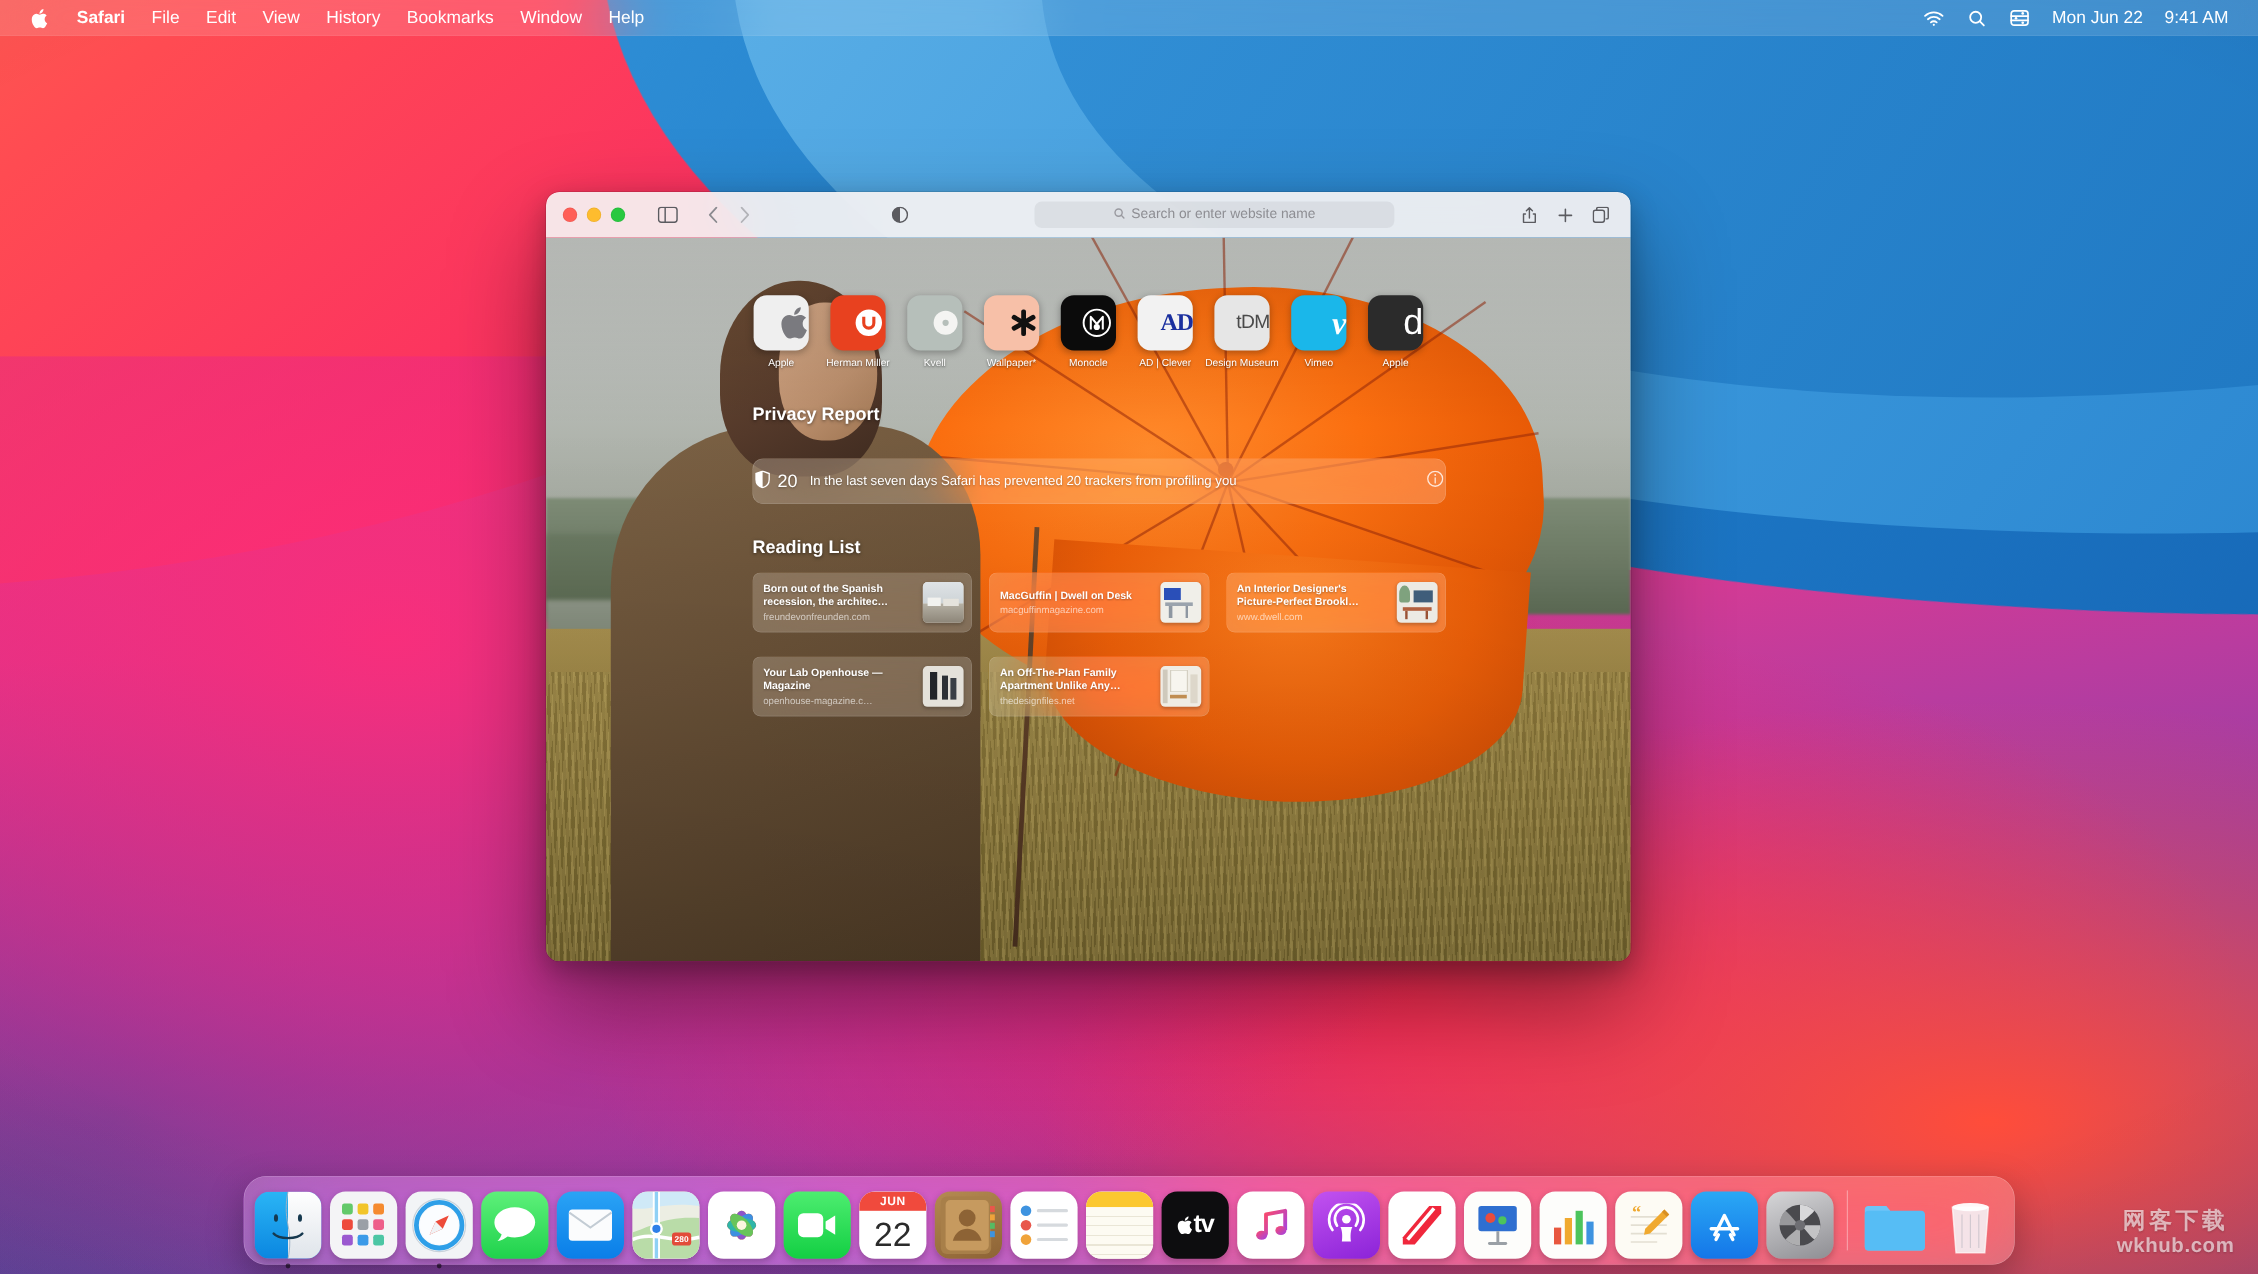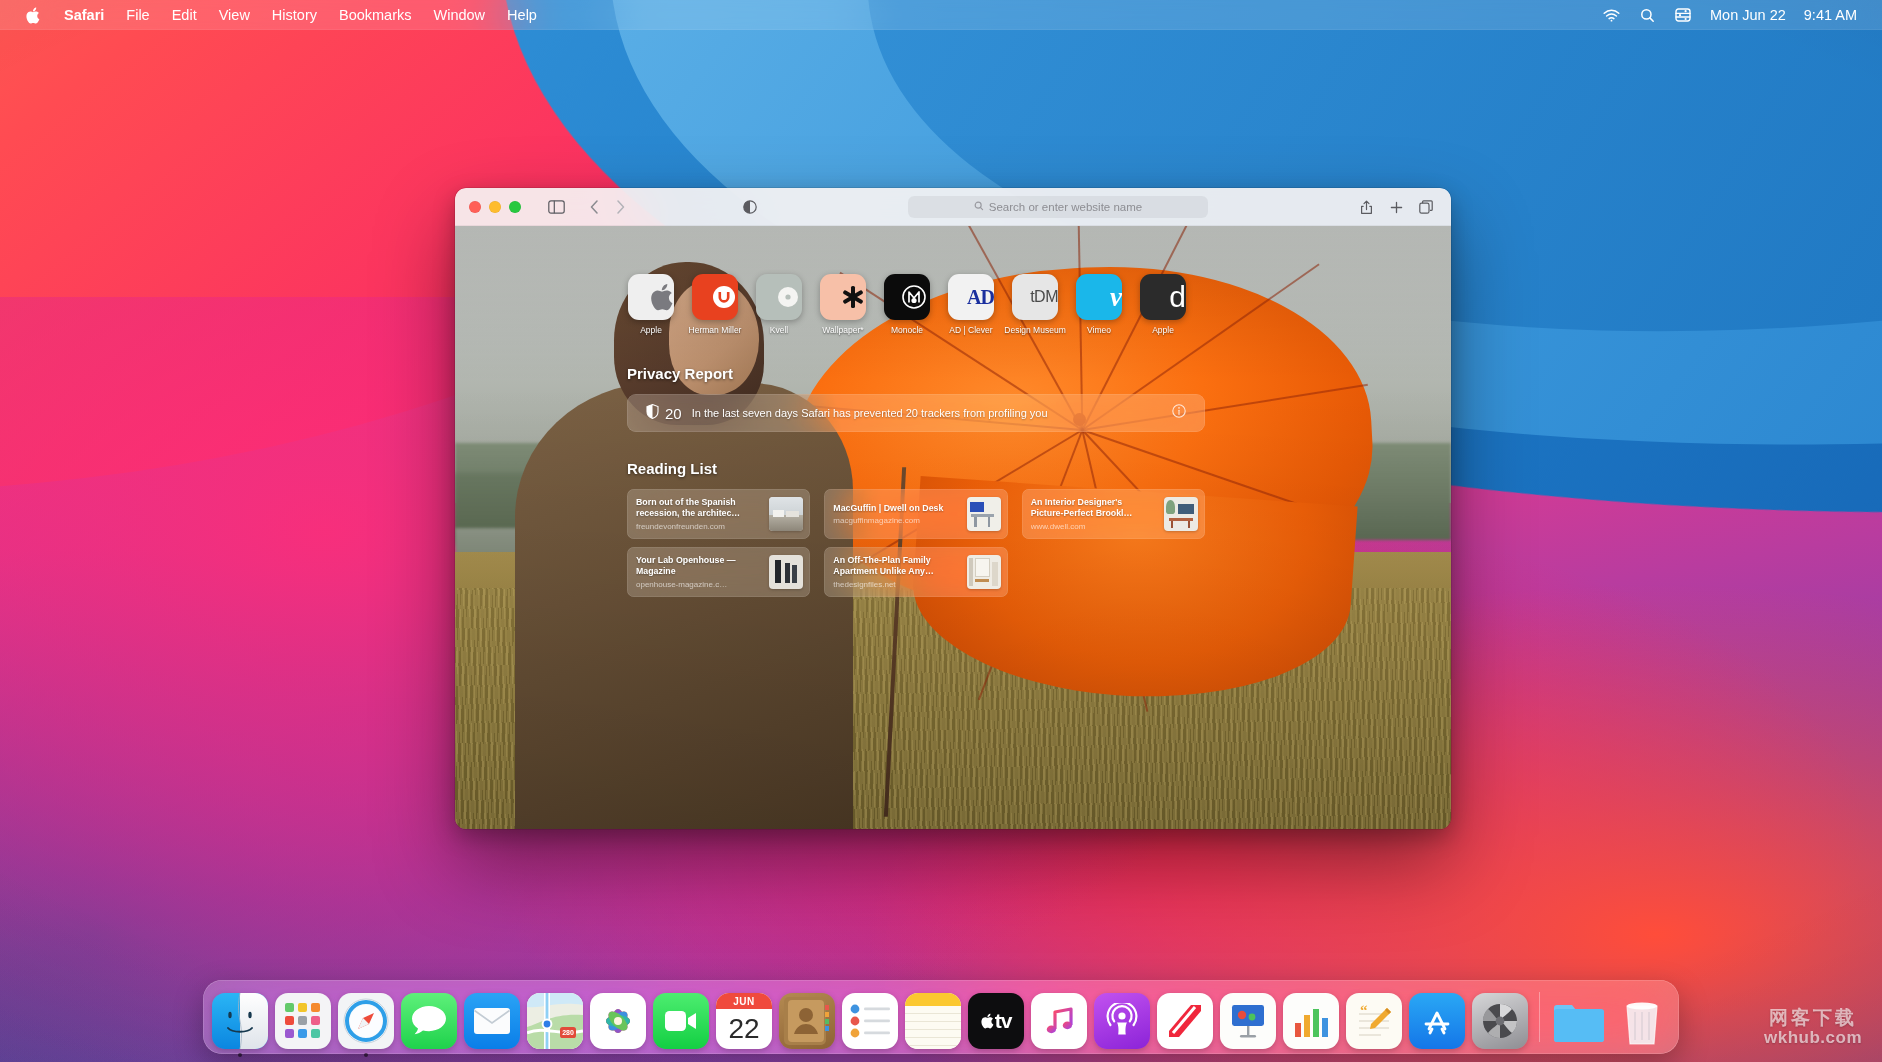--- a/index.html
+++ b/index.html
@@ -73,21 +73,21 @@
     height:30px; font-size:17px; line-height:1;
   }
   .mb-item { padding:0 11px; height:30px; display:flex; align-items:center; white-space:nowrap; }
   .mb-item.bold { font-weight:bold; }
   .mb-right { margin-left:auto; display:flex; align-items:center; padding-right:16px; gap:0; }
   .mb-ricon { padding:0 10px; height:30px; display:flex; align-items:center; }
   .mb-time { padding:0 9px; height:30px; display:flex; align-items:center; white-space:nowrap; }
 
   
   .safari {
-    position:absolute; left:455px; top:188px; width:996px; height:641px;
+    position:absolute; left:455px; top:160px; width:904px; height:641px;
     border-radius:11px; overflow:hidden;
     box-shadow:0 36px 80px rgba(0,0,0,0.42), 0 8px 22px rgba(0,0,0,0.26),
                0 0 0 0.5px rgba(0,0,0,0.18);
     z-index:20;
   }
   .sf-toolbar {
     position:relative; height:38px; display:flex; align-items:center;
     background:rgba(246,243,243,0.92);
     backdrop-filter:blur(22px); -webkit-backdrop-filter:blur(22px);
     box-shadow:inset 0 -0.5px 0 rgba(0,0,0,0.10);
@@ -211,38 +211,38 @@
     overflow:hidden; position:relative;
   }
   .fav-label {
     font-size:8.5px; color:#fff; white-space:nowrap;
     text-shadow:0 1px 2px rgba(0,0,0,0.6);
   }
 
   
   .pr-title { margin-top:30px; }
   .pr-card {
-    margin:12px 0 0 172px; width:578px; height:38px;
+    margin:28px 0 0 172px; width:578px; height:38px;
     border-radius:9px;
     background:rgba(255,255,255,0.22);
     backdrop-filter:blur(22px) saturate(140%);
     -webkit-backdrop-filter:blur(22px) saturate(140%);
-    display:flex; align-items:center; padding:0 19px; gap:10px;
+    display:flex; align-items:center; padding:0 2px; gap:10px;
     box-shadow:inset 0 0 0 0.5px rgba(255,255,255,0.18);
   }
   .pr-count { color:#fff; font-size:15px; font-weight:500; display:flex; align-items:center; gap:6px;
     text-shadow:0 1px 2px rgba(0,0,0,0.35); }
   .pr-text { color:#fff; font-size:11px; text-shadow:0 1px 2px rgba(0,0,0,0.35); }
   .pr-info { margin-left:auto; color:rgba(255,255,255,0.75); }
 
   
   .rl-title { margin-top:28px; }
   .rl-grid {
     margin:12px 0 0 172px; width:578px;
-    display:grid; grid-template-columns:repeat(3,1fr); gap:8px 14px;
+    display:grid; grid-template-columns:repeat(3,1fr); gap:20px 14px;
   }
   .rl-card {
     height:50px; border-radius:7px;
     background:rgba(255,255,255,0.20);
     backdrop-filter:blur(20px) saturate(130%);
     -webkit-backdrop-filter:blur(20px) saturate(130%);
     display:flex; align-items:center; padding:6px 7px 6px 9px; gap:8px;
     box-shadow:inset 0 0 0 0.5px rgba(255,255,255,0.16);
     overflow:hidden;
   }

